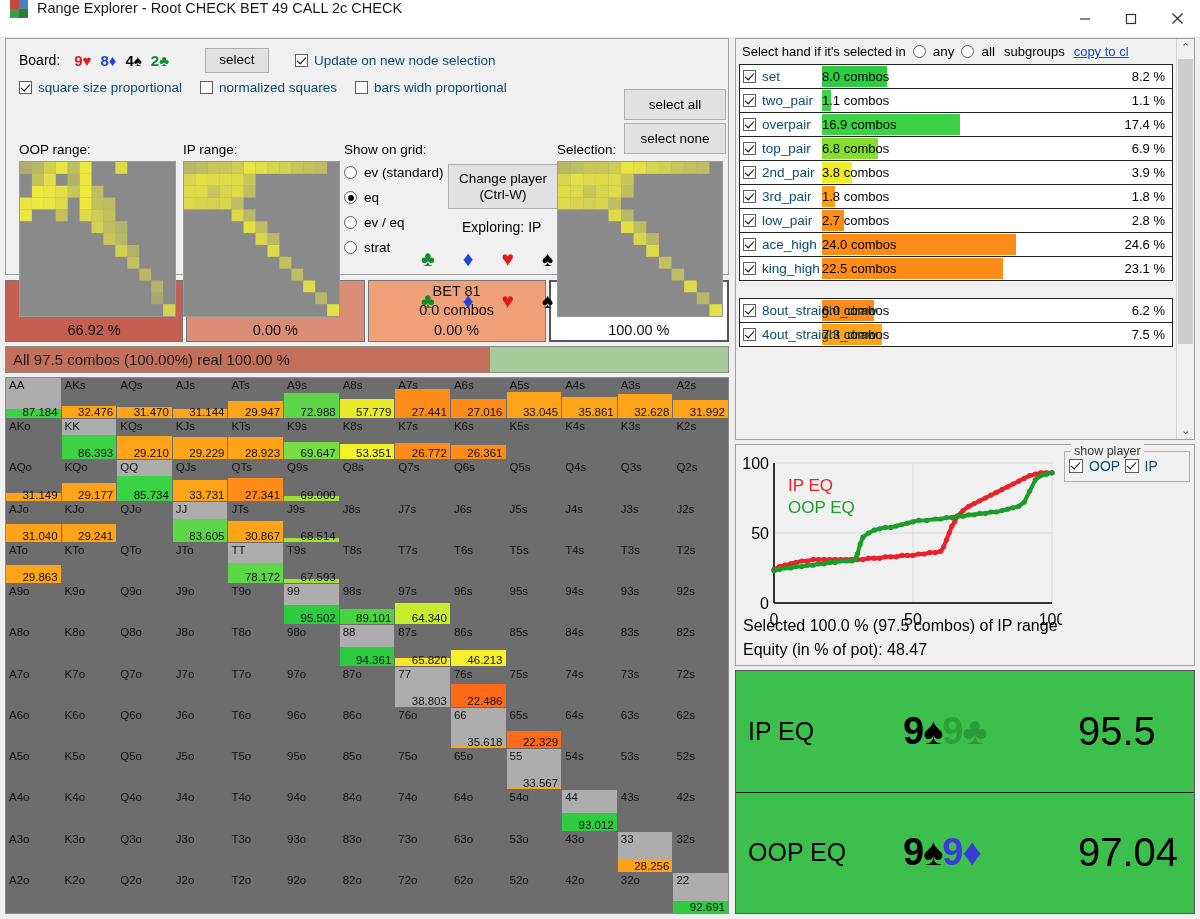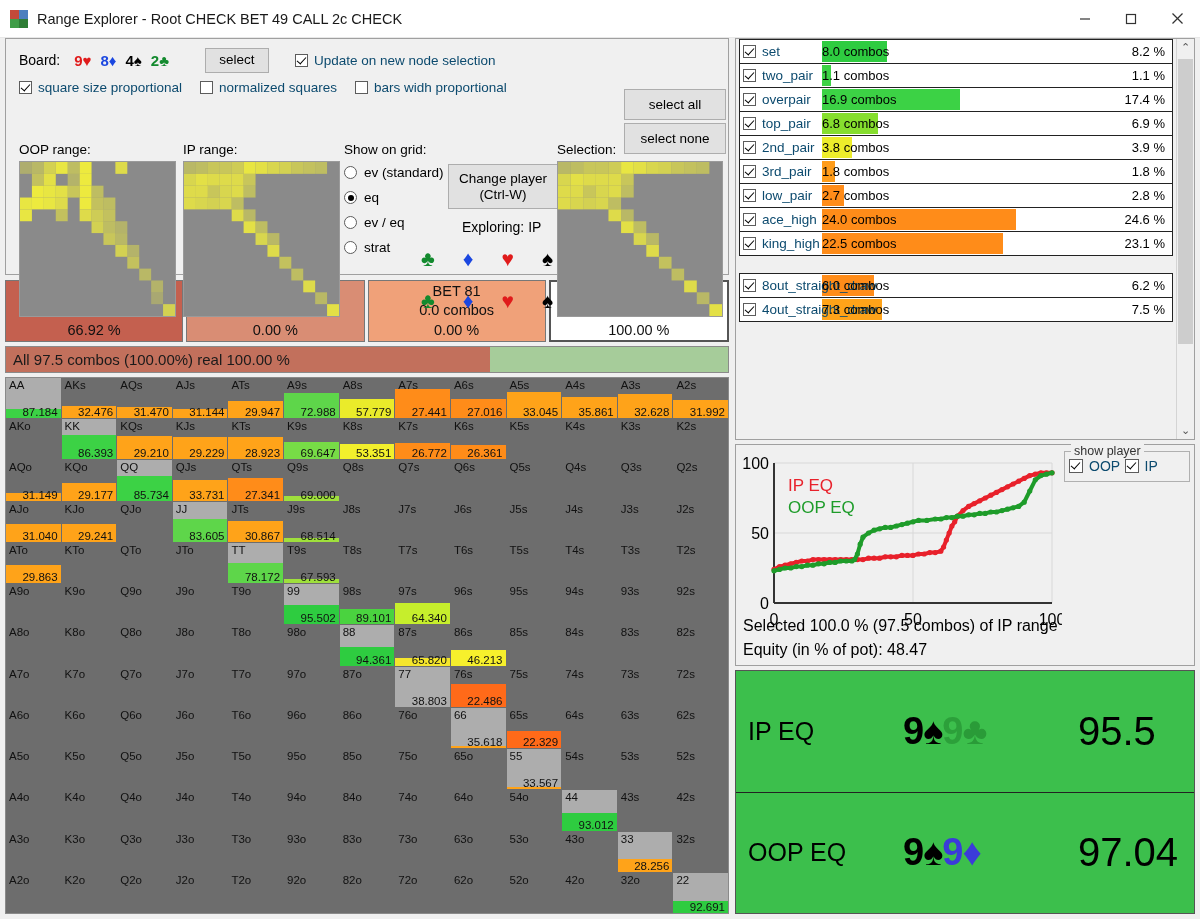--- a/index.html
+++ b/index.html
@@ -5,21 +5,21 @@
   html,body{margin:0;padding:0;}
   body{
     width:1200px;height:919px;overflow:hidden;
     font-family:"Liberation Sans",sans-serif;
     background:#f0f0f0;
     -webkit-font-smoothing:none;
   }
   .win{width:1200px;height:919px;position:relative;background:#f0f0f0;display:flex;flex-direction:column;}
 
   
-  .titlebar{height:37px;background:#ffffff;display:flex;align-items:center;flex:0 0 auto;border-bottom:1px solid #e8e8e8;}
+  .titlebar{height:37px;background:#ffffff;display:flex;align-items:flex-start;flex:0 0 auto;border-bottom:1px solid #e8e8e8;}
   .app-icon{width:18px;height:18px;margin-left:10px;margin-right:9px;position:relative;flex:0 0 auto;}
   .app-icon i{position:absolute;display:block;}
   .app-icon i:nth-child(1){left:0;top:0;width:9px;height:9px;background:#c34a3a;}
   .app-icon i:nth-child(2){left:9px;top:0;width:9px;height:9px;background:#4c7fbe;}
   .app-icon i:nth-child(3){left:0;top:9px;width:9px;height:9px;background:#3f9d47;}
   .app-icon i:nth-child(4){left:9px;top:9px;width:9px;height:9px;background:#2e7d35;}
   .title-text{font-size:14.5px;color:#1a1a1a;white-space:nowrap;}
   .winbtns{margin-left:auto;display:flex;height:37px;}
   .winbtn{width:46px;height:37px;display:flex;align-items:center;justify-content:center;}
   .winbtn svg{display:block;}
@@ -1018,20 +1018,33 @@
             <span class="bar" style="height:30%;background:#2ecc40;"></span>
             <span class="val">92.691</span>
           </div>
         </div>
     </div>
 
     <div class="right-pane">
 
       <div class="catbox">
         <div class="catmain">
+          <div class="cathdr">
+            <span>Select hand if it's selected in</span>
+            <label class="rb" style="margin-left:7px;">
+                <span class="circ"></span>
+                <span>any</span>
+              </label>
+            <label class="rb" style="margin-left:7px;">
+                <span class="circ"></span>
+                <span>all</span>
+              </label>
+            <span style="margin-left:9px;">subgroups</span>
+            <span style="margin-left:9px;color:#0b4fbe;text-decoration:underline;">copy to cl</span>
+          </div>
           <div class="catlist" id="catlist">
               <div class="crow">
                 <label class="cb">
                   <span class="box on"></span>
                   <span>set</span>
                 </label>
                 <span class="cbar" style="width: 15%; background: rgb(46, 204, 64);"></span>
                 <span class="combo">8.0 combos</span>
                 <span class="pct">8.2 %</span>
               </div>

